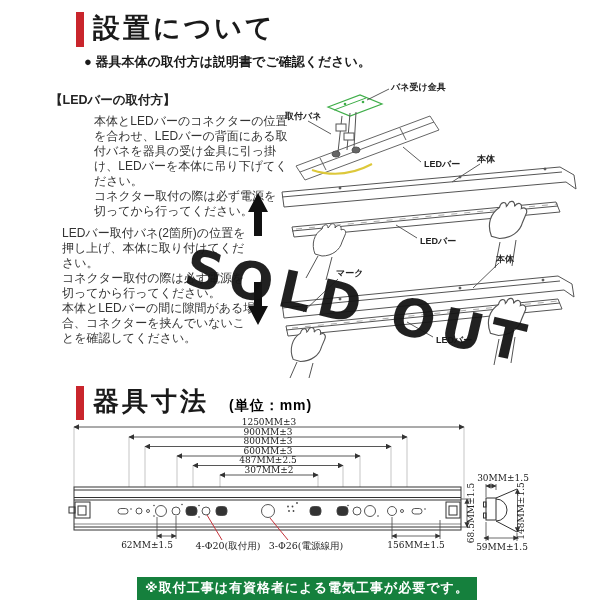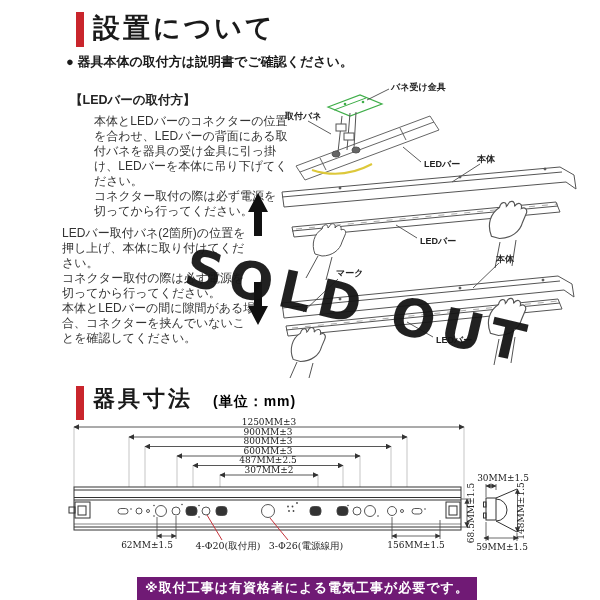--- a/index.html
+++ b/index.html
@@ -13,36 +13,36 @@
   .h-unit{font-size:14px;font-weight:bold;letter-spacing:1px;margin-left:20px;}
   .note{font-size:13px;font-weight:bold;color:#1a1a1a;}
   .method-title{font-size:12.5px;font-weight:bold;color:#222;}
   .para{font-size:12px;line-height:15px;color:#333;width:194px;white-space:pre-line;}
   .soldout{
     font-size:52px;font-weight:600;color:#141414;letter-spacing:7px;
     transform:rotate(13deg);transform-origin:0 0;white-space:nowrap;
     z-index:50;opacity:.94;font-family:"DejaVu Sans","Liberation Sans",sans-serif;
   }
   .banner{
-    background:#701a75;color:#fff;font-size:13px;font-weight:bold;
+    background:#15803d;color:#fff;font-size:13px;font-weight:bold;
     width:340px;height:24px;line-height:22px;text-align:center;letter-spacing:1px;
   }
   svg text{fill:#222;}
   .dimtxt{font-family:"DejaVu Serif","Liberation Serif",serif;font-size:9px;}
   .dimtxt2{font-family:"DejaVu Serif","Liberation Serif",serif;font-size:9.5px;}
   .diaglbl{font-family:"Liberation Sans","DejaVu Sans",sans-serif;font-size:9px;font-weight:bold;}
 </style>
 </head>
 <body>
 
 <div class="abs accent-bar" style="left:76px;top:12px;height:35px;"></div>
 <div class="abs h-title" style="left:93px;top:12px;">設置について</div>
-<div class="abs note" style="left:66px;top:53px;">● 器具本体の取付方は説明書でご確認ください。</div>
-
-<div class="abs method-title" style="left:70px;top:92px;">【LEDバーの取付方】</div>
+<div class="abs note" style="left:84px;top:53px;">● 器具本体の取付方は説明書でご確認ください。</div>
+
+<div class="abs method-title" style="left:50px;top:92px;">【LEDバーの取付方】</div>
 <div class="abs para" style="left:66px;top:114px;margin-left:28px;">本体とLEDバーのコネクターの位置を合わせ、LEDバーの背面にある取付バネを器具の受け金具に引っ掛け、LEDバーを本体に吊り下げてください。
 コネクター取付の際は必ず電源を切ってから行ってください。</div>
 <div class="abs para" style="left:62px;top:226px;">LEDバー取付バネ(2箇所)の位置を押し上げ、本体に取り付けてください。
 コネクター取付の際は必ず電源を切ってから行ってください。
 本体とLEDバーの間に隙間がある場合、コネクターを挟んでいないことを確認してください。</div>
 
 <svg class="abs" style="left:240px;top:70px;" width="360" height="310" viewBox="240 70 360 310">
   <defs>
     <path id="hand" fill="#fff" stroke="#555" stroke-width="1" d="M3,28 C-1,18 2,8 10,3 C11,-2 16,-3 16,2 L17,1 C19,-4 24,-3 23,2 C26,-2 30,-1 29,4 C32,2 35,5 33,9 L30,16 C28,24 20,30 10,30 Z"></path>
   </defs>
@@ -142,21 +142,21 @@
   <text class="diaglbl" x="436" y="343">LEDバー</text>
 
   <path d="M258,193 L268,212 L262,212 L262,236 L254,236 L254,212 L248,212 Z" fill="#111"></path>
   <path d="M258,325 L248,306 L254,306 L254,282 L262,282 L262,306 L268,306 Z" fill="#111"></path>
 </svg>
 
 <div class="abs soldout" style="left:193px;top:237px;">SOLD OUT</div>
 
 <div class="abs accent-bar" style="left:76px;top:386px;height:34px;"></div>
 <div class="abs" style="left:93px;top:386px;">
-  <span class="h-title" style="font-size:22px;margin-top:41px;">器具寸法</span><span class="h-unit">(単位：mm)</span>
+  <span class="h-title" style="font-size:26px;margin-top:41px;">器具寸法</span><span class="h-unit">(単位：mm)</span>
 </div>
 
 <svg class="abs" style="left:30px;top:415px;" width="570" height="165" viewBox="30 415 570 165">
   <defs>
     <marker id="ar" viewBox="0 0 10 10" refX="9" refY="5" markerWidth="6.5" markerHeight="6.5" orient="auto-start-reverse">
       <path d="M0,0 L10,5 L0,10 Z" fill="#333"></path>
     </marker>
   </defs>
 
   <g stroke="#444" stroke-width=".9">

